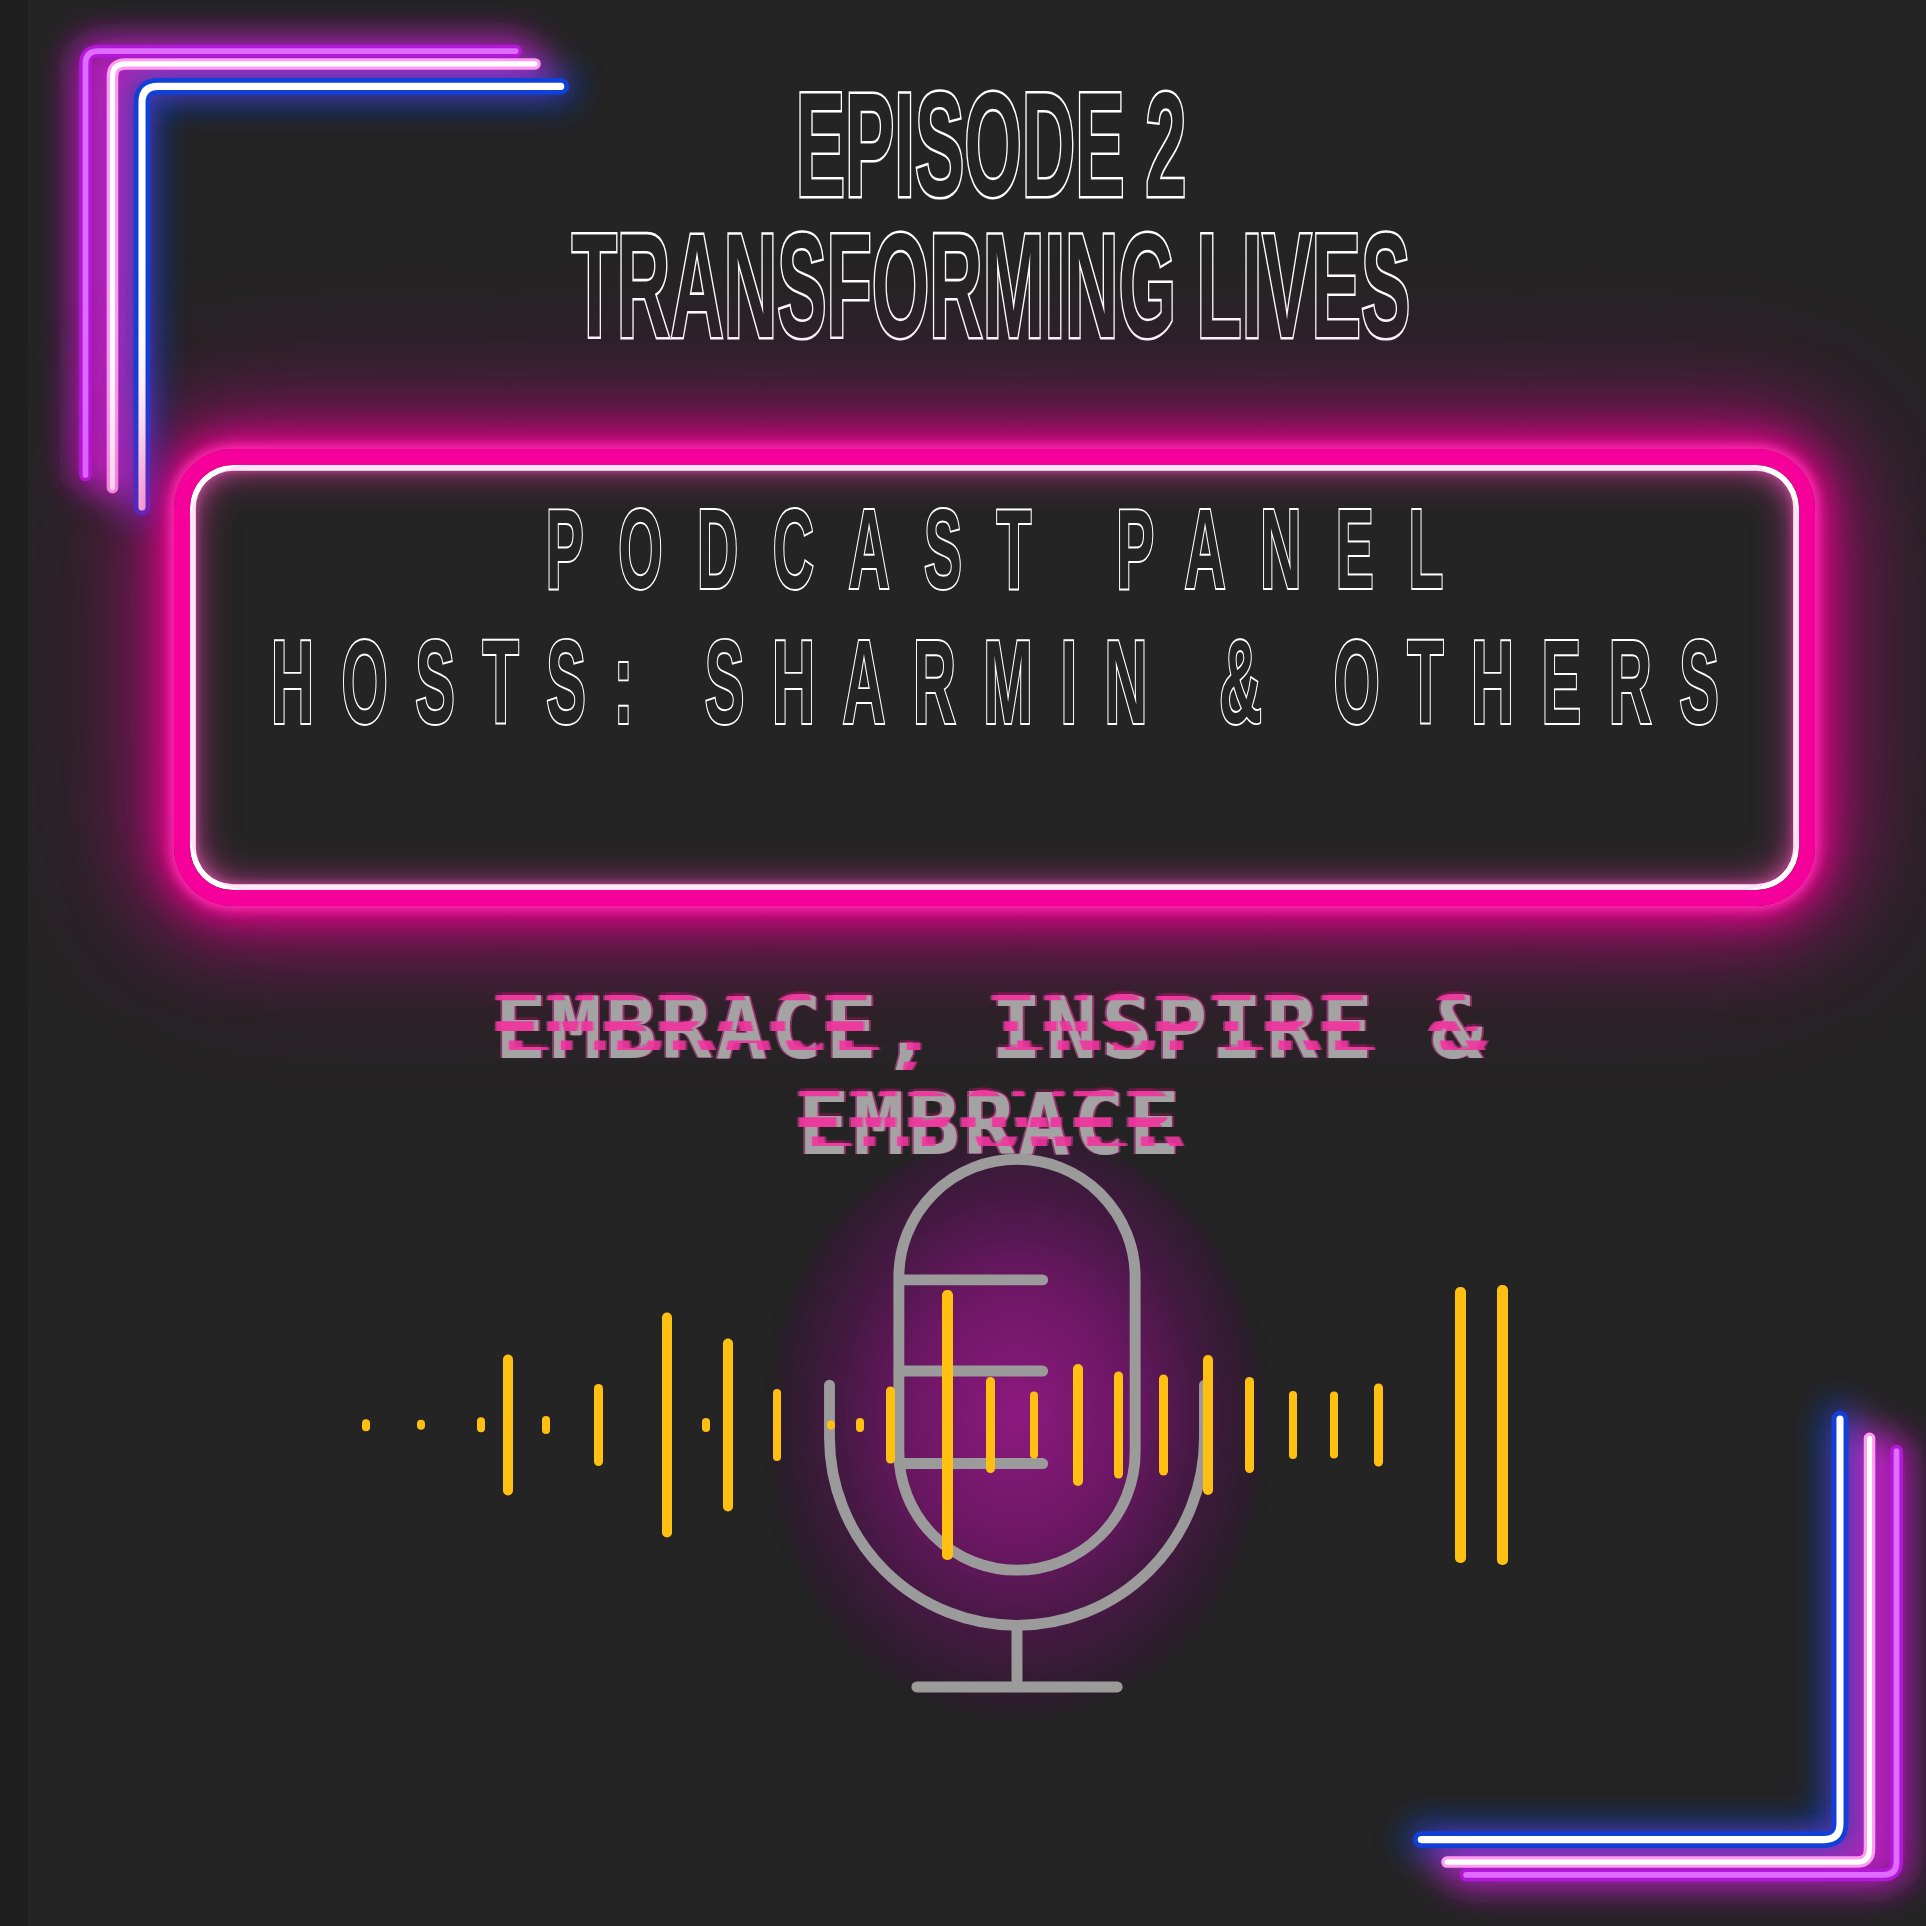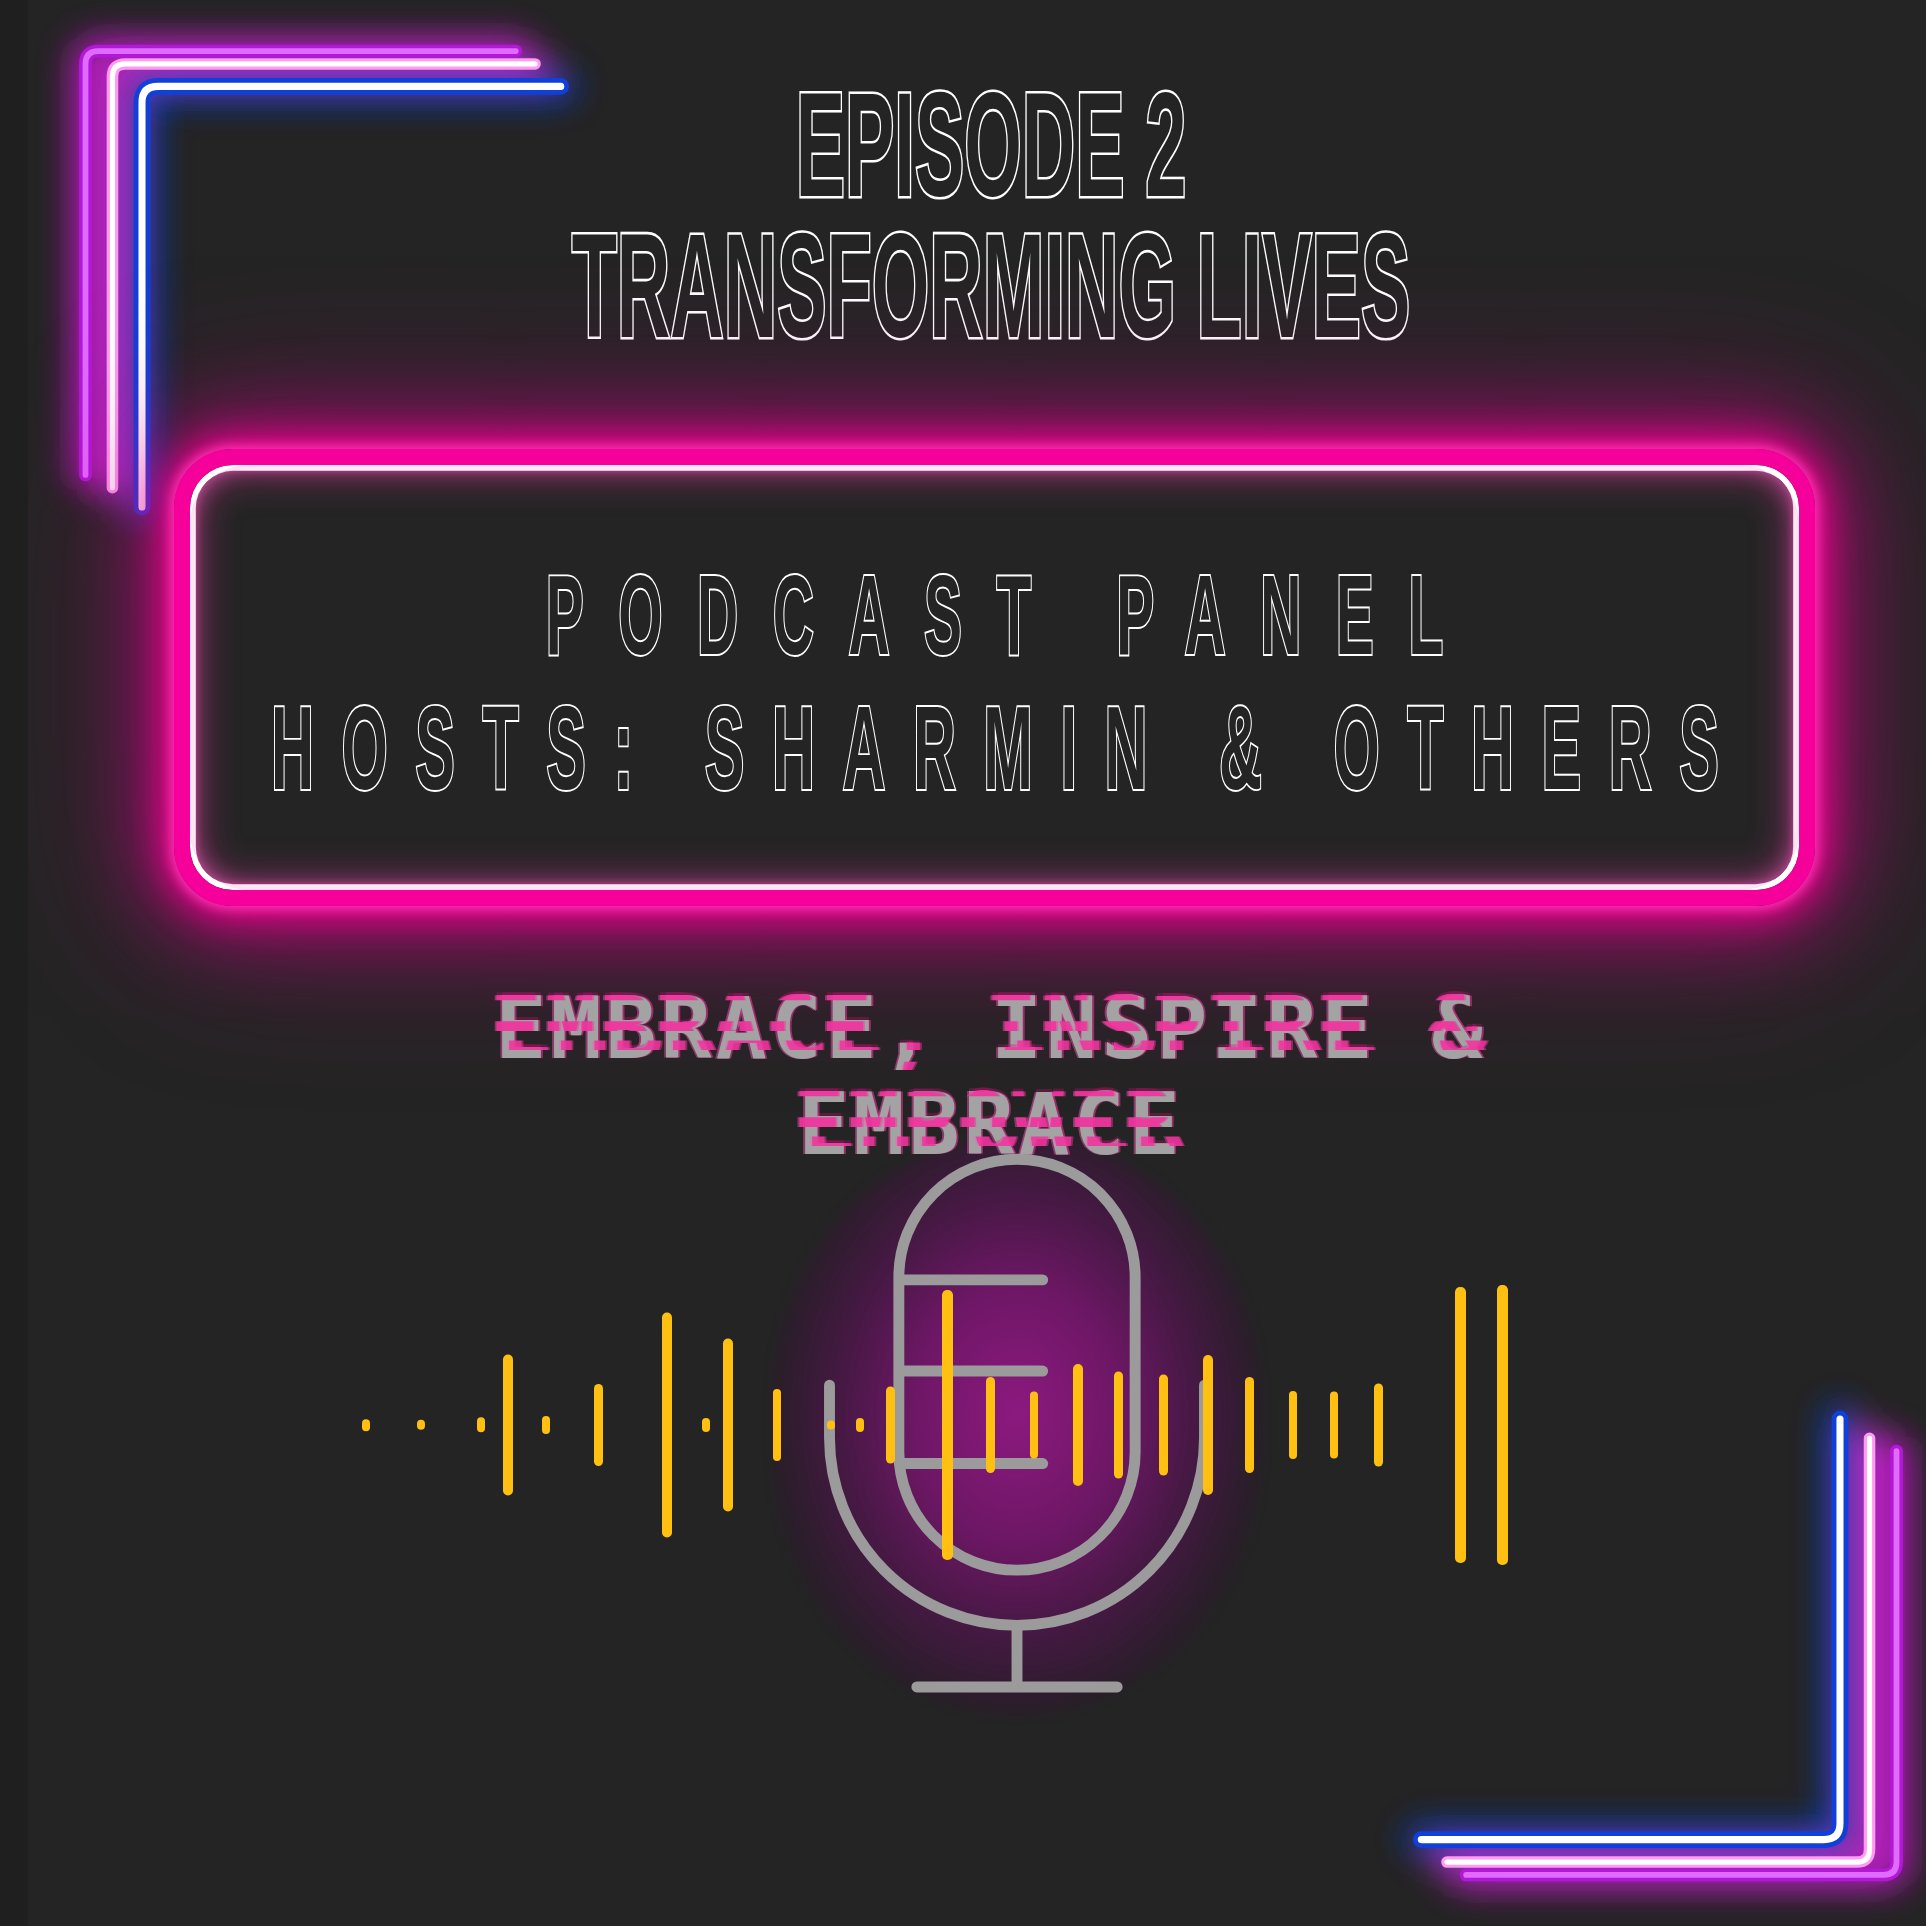--- a/index.html
+++ b/index.html
@@ -61,21 +61,21 @@
   #pink-box-inner{
     position:absolute;inset:0;
     border-radius:59px;
     box-shadow:0 0 19px 3.9px rgba(255,120,210,.35) inset;
   }
 
   #box-text{
     position:absolute;left:146px;top:501px;
     width:1641px;height:360px;
     display:flex;flex-direction:column;
-    align-items:center;justify-content:center;
+    align-items:center;
     gap:37px;
   }
   .box-line{
     font-size:114px;line-height:96px;
     -webkit-text-stroke:3.9px #ffffff;
     letter-spacing:69px;
     text-indent:69px;
   }
   .box-line.l2{ font-size:119px; letter-spacing:55px; text-indent:55px;}
 

